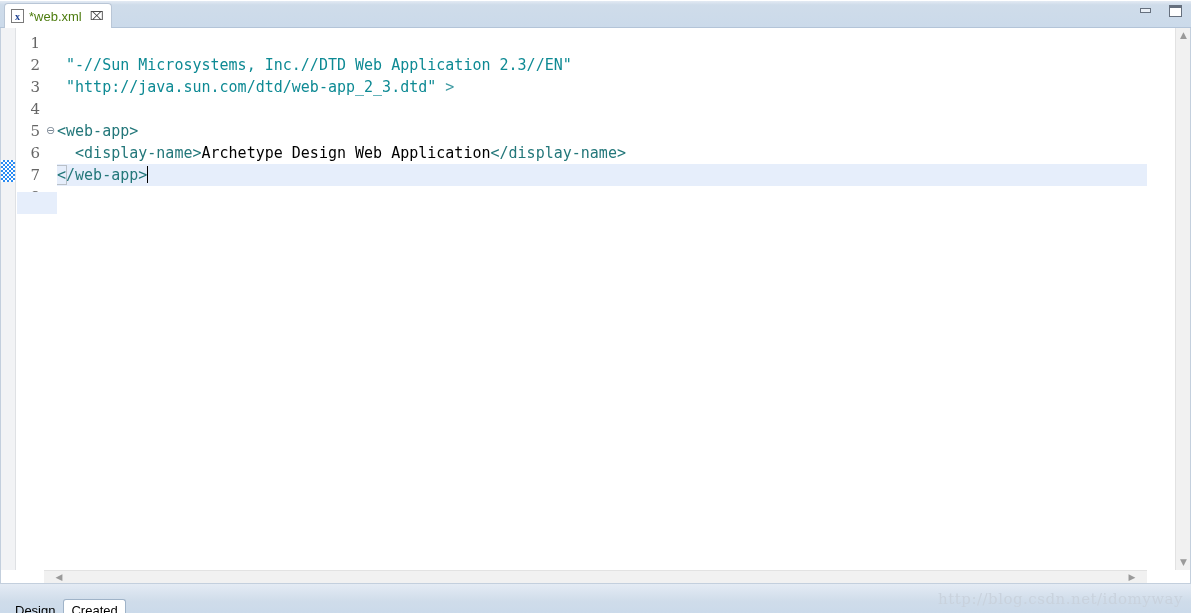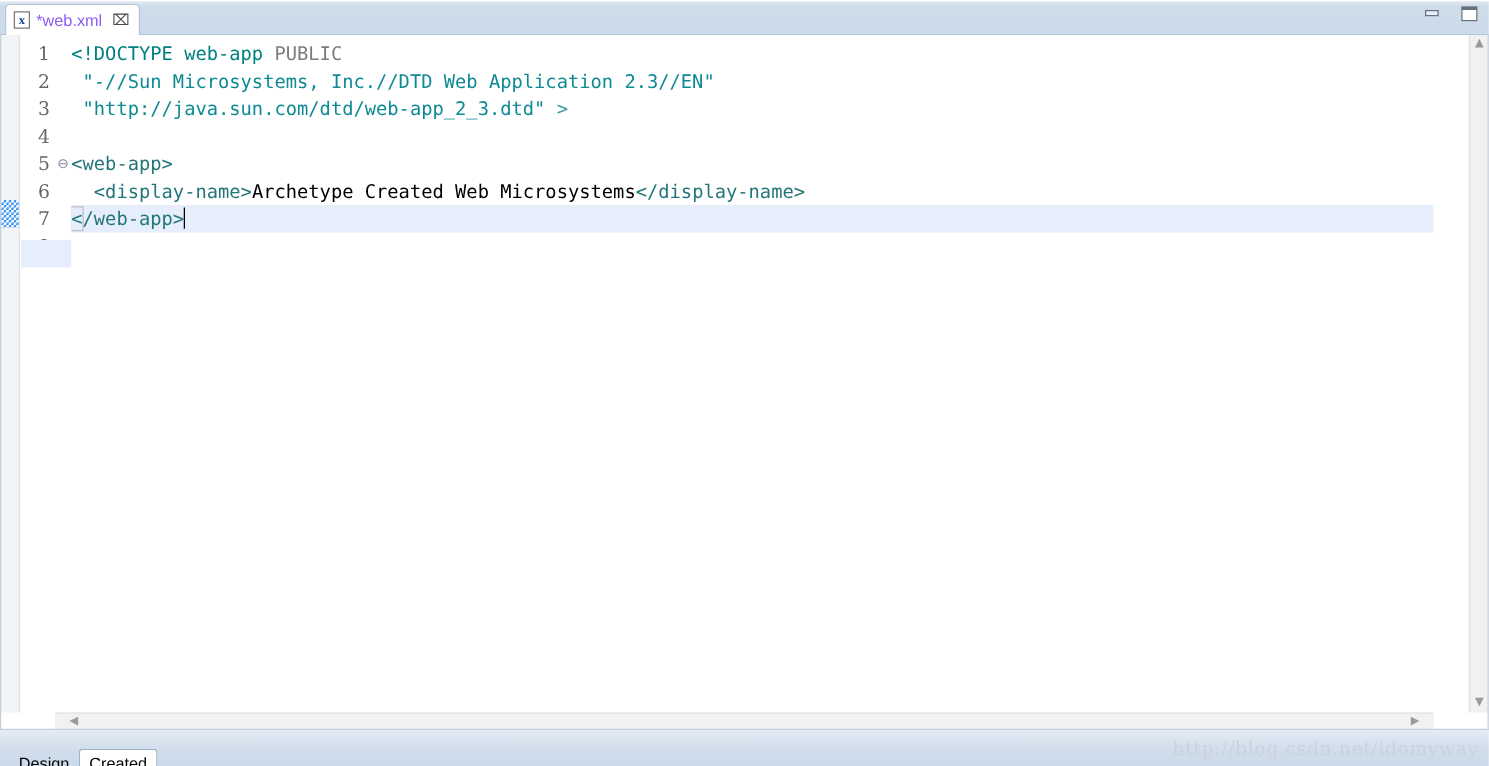--- a/index.html
+++ b/index.html
@@ -67,21 +67,21 @@
     font-family: "Liberation Serif", serif;
     font-size: 10px;
     font-weight: bold;
     line-height: 13px;
     text-align: center;
     box-sizing: border-box;
     flex: none;
   }
   .tab-label {
     font-size: 13px;
-    color: #8b5cf6;
+    color: #4d7c0f;
     white-space: nowrap;
     font-family: "Liberation Sans", sans-serif;
   }
   .tab-close {
     margin-left: 8px;
     font-size: 12px;
     color: #4a4a4a;
     line-height: 12px;
     font-family: "DejaVu Sans", sans-serif;
   }
@@ -401,26 +401,25 @@
         <div class="lnum" style="top: 92px;">5</div>
         <div class="lnum" style="top: 114px;">6</div>
         <div class="lnum" style="top: 136px;">7</div>
         <div class="lnum" style="top: 158px;">8</div>
       </div>
     <div class="fold-ruler">
         <div class="fold-mark" style="top: 92px;">⊖</div>
       </div>
 
     <div class="code-area">
-        <div class="line" style="top: 4px;"><span class="t-tag">&lt;!DOCTYPE web-app </span><span class="t-gray">PUBLIC</span></div>
         <div class="line" style="top: 26px;"><span class="t-string"> "-//Sun Microsystems, Inc.//DTD Web Application 2.3//EN"</span></div>
         <div class="line" style="top: 48px;"><span class="t-string"> "http://java.sun.com/dtd/web-app_2_3.dtd"</span><span class="t-bracket"> &gt;</span></div>
         <div class="line" style="top: 70px;"><span class="t-text"></span></div>
         <div class="line" style="top: 92px;"><span class="t-tagdark">&lt;web-app&gt;</span></div>
-        <div class="line" style="top: 114px;"><span class="t-tagdark">  &lt;display-name&gt;</span><span class="t-text">Archetype Created Web Microsystems</span><span class="t-tagdark">&lt;/display-name&gt;</span></div>
+        <div class="line" style="top: 114px;"><span class="t-tagdark">  &lt;display-name&gt;</span><span class="t-text">Archetype Design Web Application</span><span class="t-tagdark">&lt;/display-name&gt;</span></div>
         <div class="current-line-hl" style="top: 136px;"></div>
         <div class="sel-box" style="top: 137px; left: -1px; width: 11px;"></div>
         <div class="line" style="top: 136px;"><span class="t-tagdark">&lt;/web-app&gt;</span><span class="caret"></span></div>
         <div class="line" style="top: 158px;"><span class="t-text"></span></div>
       </div>
 
     <div class="vscroll">
       <div class="vscroll-arrow vscroll-up">▲</div>
       <div class="vscroll-arrow vscroll-down">▼</div>
     </div>

